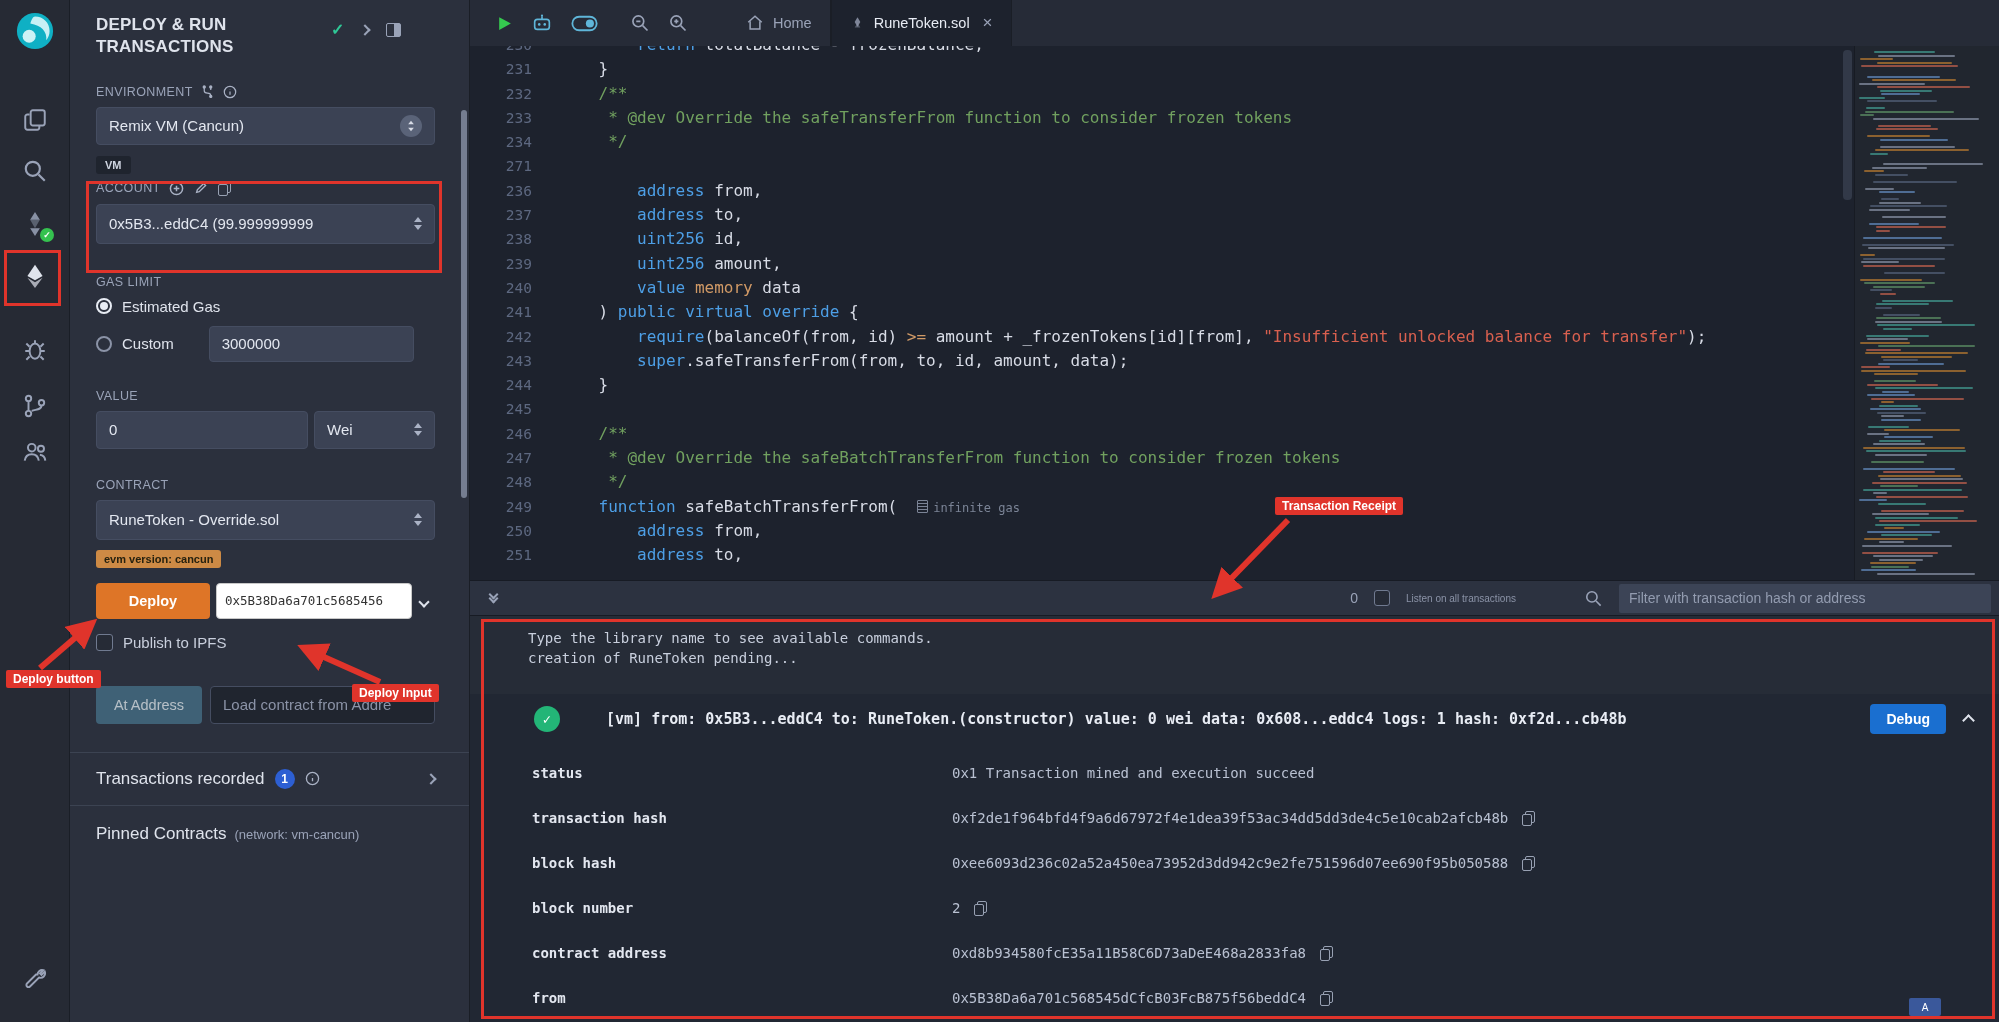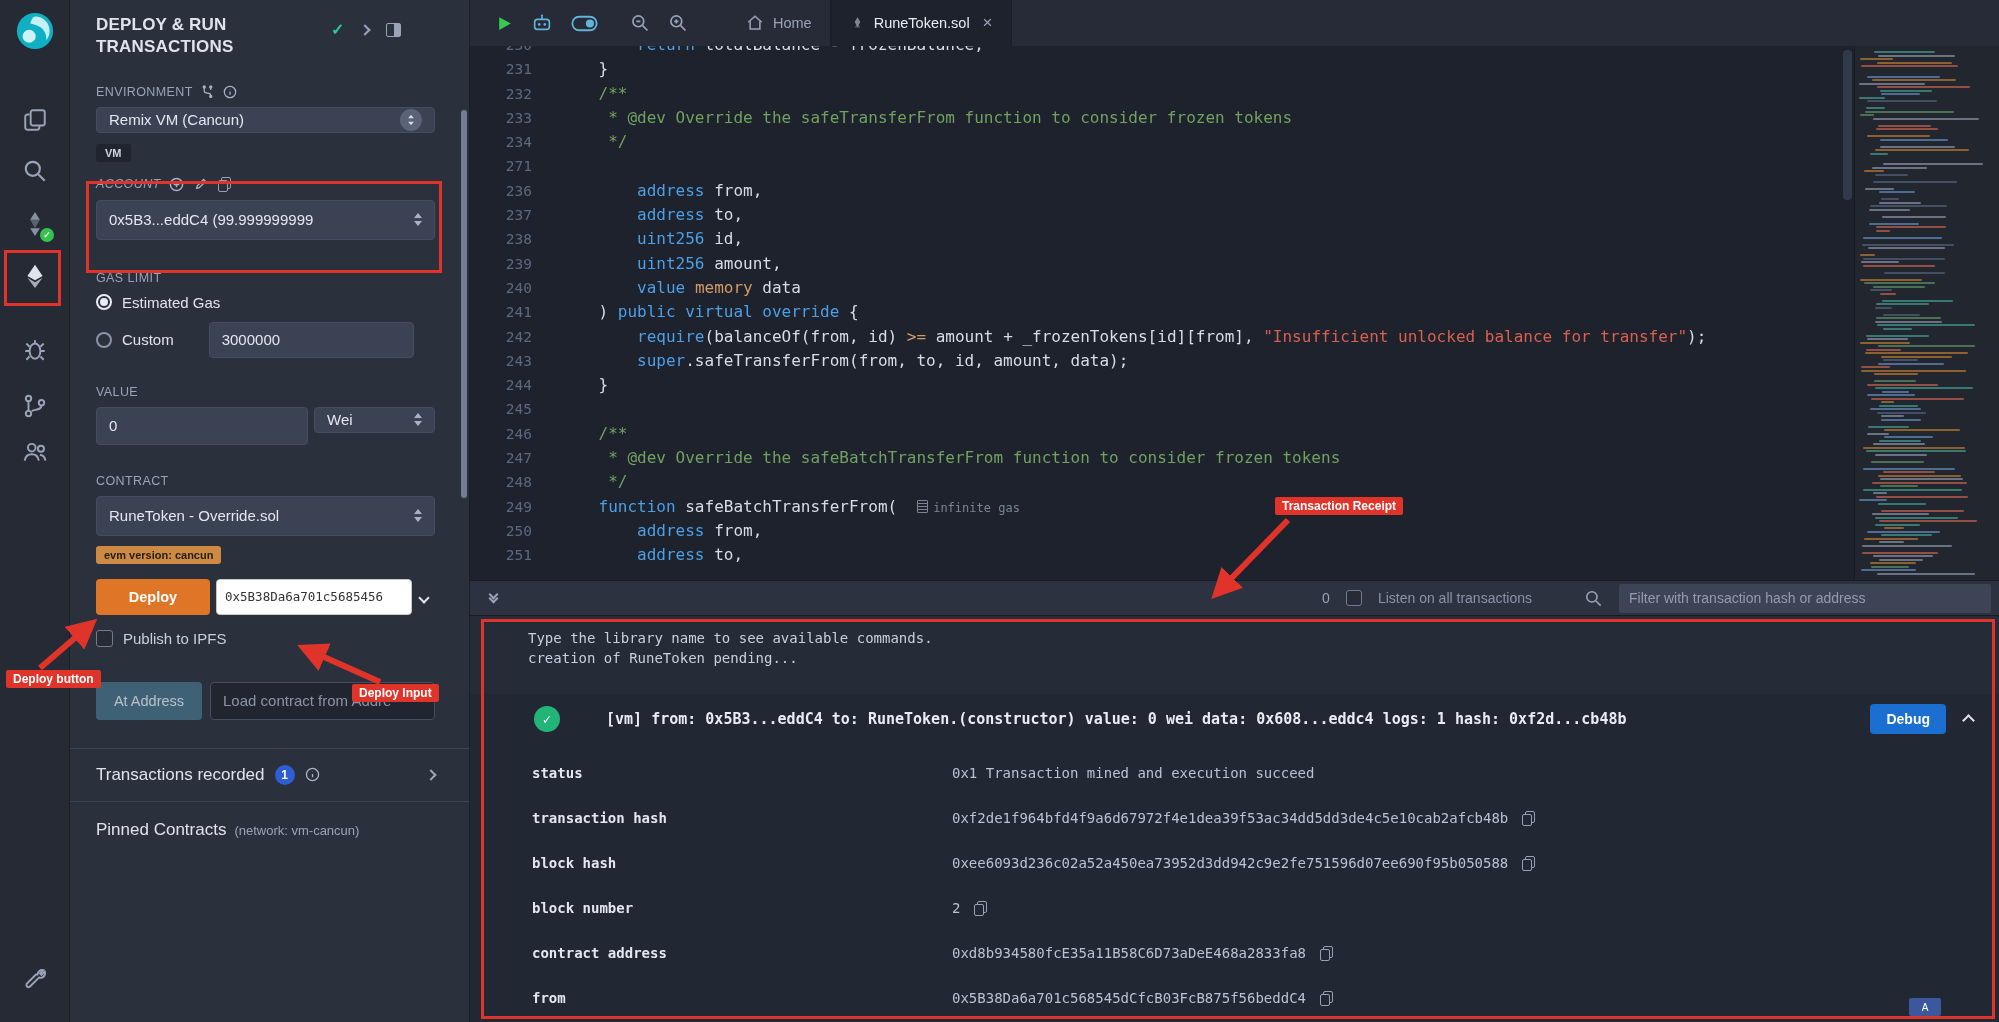--- a/index.html
+++ b/index.html
@@ -32,35 +32,35 @@
     border-bottom:2px solid #9aa3b8; }
   .chev-r { transform:rotate(-45deg); }
   .chev-d { transform:rotate(45deg); }
   .chev-u { transform:rotate(-135deg); }
   .panel-split-ic { width:15px; height:14px; border:1.5px solid #9aa3b8; border-radius:2px;
     background:linear-gradient(to right, transparent 55%, #9aa3b8 55%); }
 
   .sec-label { display:flex; align-items:center; gap:8px; font-size:12.5px; color:#9aa3b8;
     letter-spacing:.4px;text-align:center; }
   .env-label-row { margin-top:26px; }
-  .select { height:26px; background:#3b4254; border:1px solid #454d61; border-radius:4px;
+  .select { height:38px; background:#3b4254; border:1px solid #454d61; border-radius:4px;
     display:flex; align-items:center; padding:0 12px; font-size:15px; color:#e3e7f0;
     cursor:pointer; margin-top:8px; }
   .select .sel-text { flex:1; white-space:nowrap; overflow:hidden; }
   .stepper { display:flex; flex-direction:column; gap:3px; align-items:center; }
   .stepper i { width:0; height:0; border-left:4.5px solid transparent; border-right:4.5px solid transparent; }
   .stepper .up { border-bottom:5.5px solid #aab2c5; }
   .stepper .down { border-top:5.5px solid #aab2c5; }
   .stepper-circle { width:22px; height:22px; border-radius:50%; background:#5a6378;
     display:flex; flex-direction:column; align-items:center; justify-content:center; gap:2px; }
   .stepper-circle i { transform:scale(.7); }
   .vm-badge { display:inline-block; margin-top:11px; background:#1f242e; color:#cfd5e1;
     font-size:11px; font-weight:bold; padding:3px 9px; border-radius:3px; }
 
-  .account-row { margin-top:15px;font-style:italic; }
+  .account-row { margin-top:7px; }
   .acct-ics { display:flex; gap:10px; align-items:center; }
   .copy-ic { position:relative; width:12px; height:14px; display:inline-block; flex:none; cursor:pointer; }
   .copy-ic::after { content:""; position:absolute; left:3px; top:0; width:8px; height:10px;
     border:1.4px solid #98a1b3; border-radius:2px; }
   .copy-ic::before { content:""; position:absolute; left:0; top:3px; width:8px; height:10px;
     border:1.4px solid #98a1b3; border-radius:2px; background:#2b303d; z-index:1; }
 
   .gas-label { margin-top:31px; }
   .radio-row { display:flex; align-items:center; gap:10px; margin-top:9px; }
   .radio { width:16px; height:16px; border-radius:50%; border:2px solid #8b93a7; flex:none; cursor:pointer; }
@@ -141,21 +141,21 @@
   .mm-line { height:2px; margin-bottom:1.5px; border-radius:1px; opacity:.8; }
 
   
   .terminal-bar { position:absolute; left:470px; top:580px; right:0; height:36px;
     background:#2c3240; border-top:1px solid #171b24; border-bottom:1px solid #171b24;
     display:flex; align-items:center; padding:0 8px 0 20px; gap:16px; }
   .dbl-chev { display:flex; flex-direction:column; gap:-2px; cursor:pointer; }
   .dbl-chev .chev { width:7px; height:7px; margin-top:-3px; }
   .tb-spacer { flex:1; }
   .listen-count { color:#9aa3b8; font-size:14px; }
-  .listen-label { color:#8b93a7; font-size:14px; margin-right:36px; }
+  .listen-label { color:#8b93a7; font-size:10px; margin-right:52px; }
   .filter-input { width:372px; height:29px; background:#3c4456; border:none; border-radius:2px;
     color:#cfd5e3; font-size:14px; padding:0 10px; }
   .filter-input::placeholder { color:#939cb0; }
 
   .terminal { position:absolute; left:470px; top:616px; right:0; bottom:0; background:#262c37;
     font-family:"DejaVu Sans Mono",monospace; color:#c8cfdd; overflow:hidden; }
   .t-line { padding-left:58px; font-size:14px; height:20px; line-height:20px; }
   .t-line:first-child { margin-top:12px; }
   .receipt-card { margin-top:26px; background:#212733; min-height:330px; }
   .summary-row { display:flex; align-items:center; padding:10px 0 10px 64px; }

